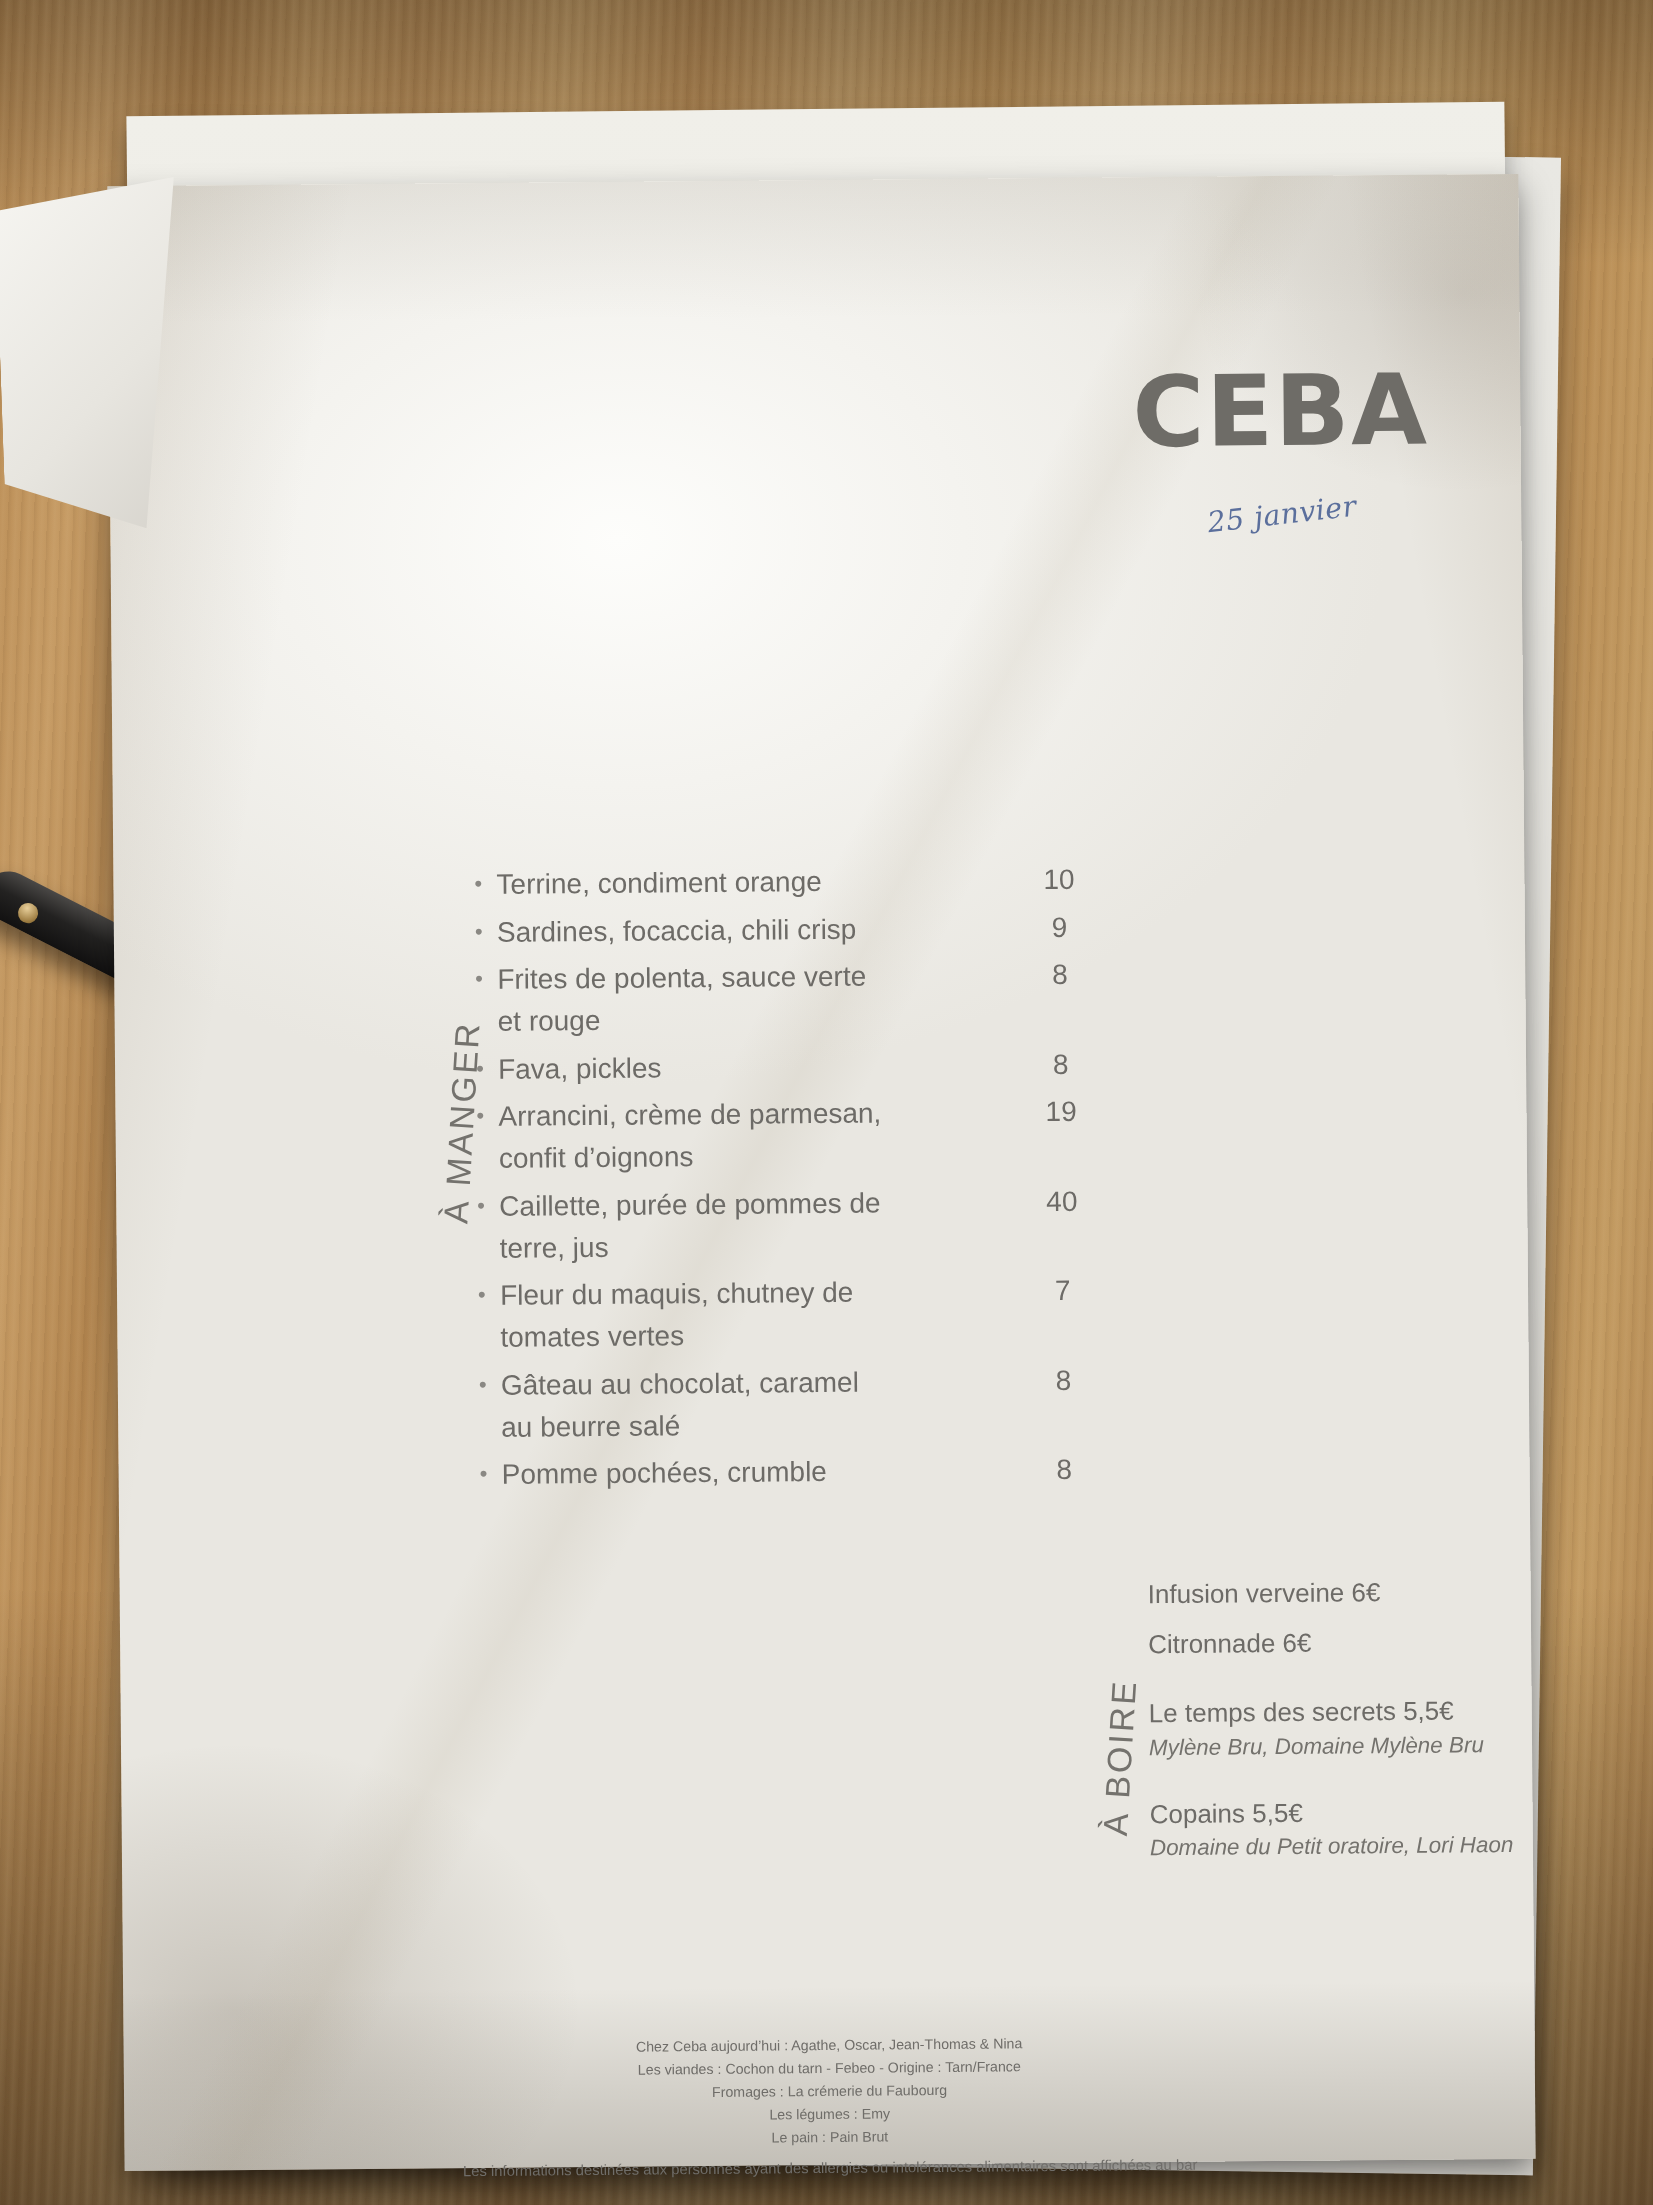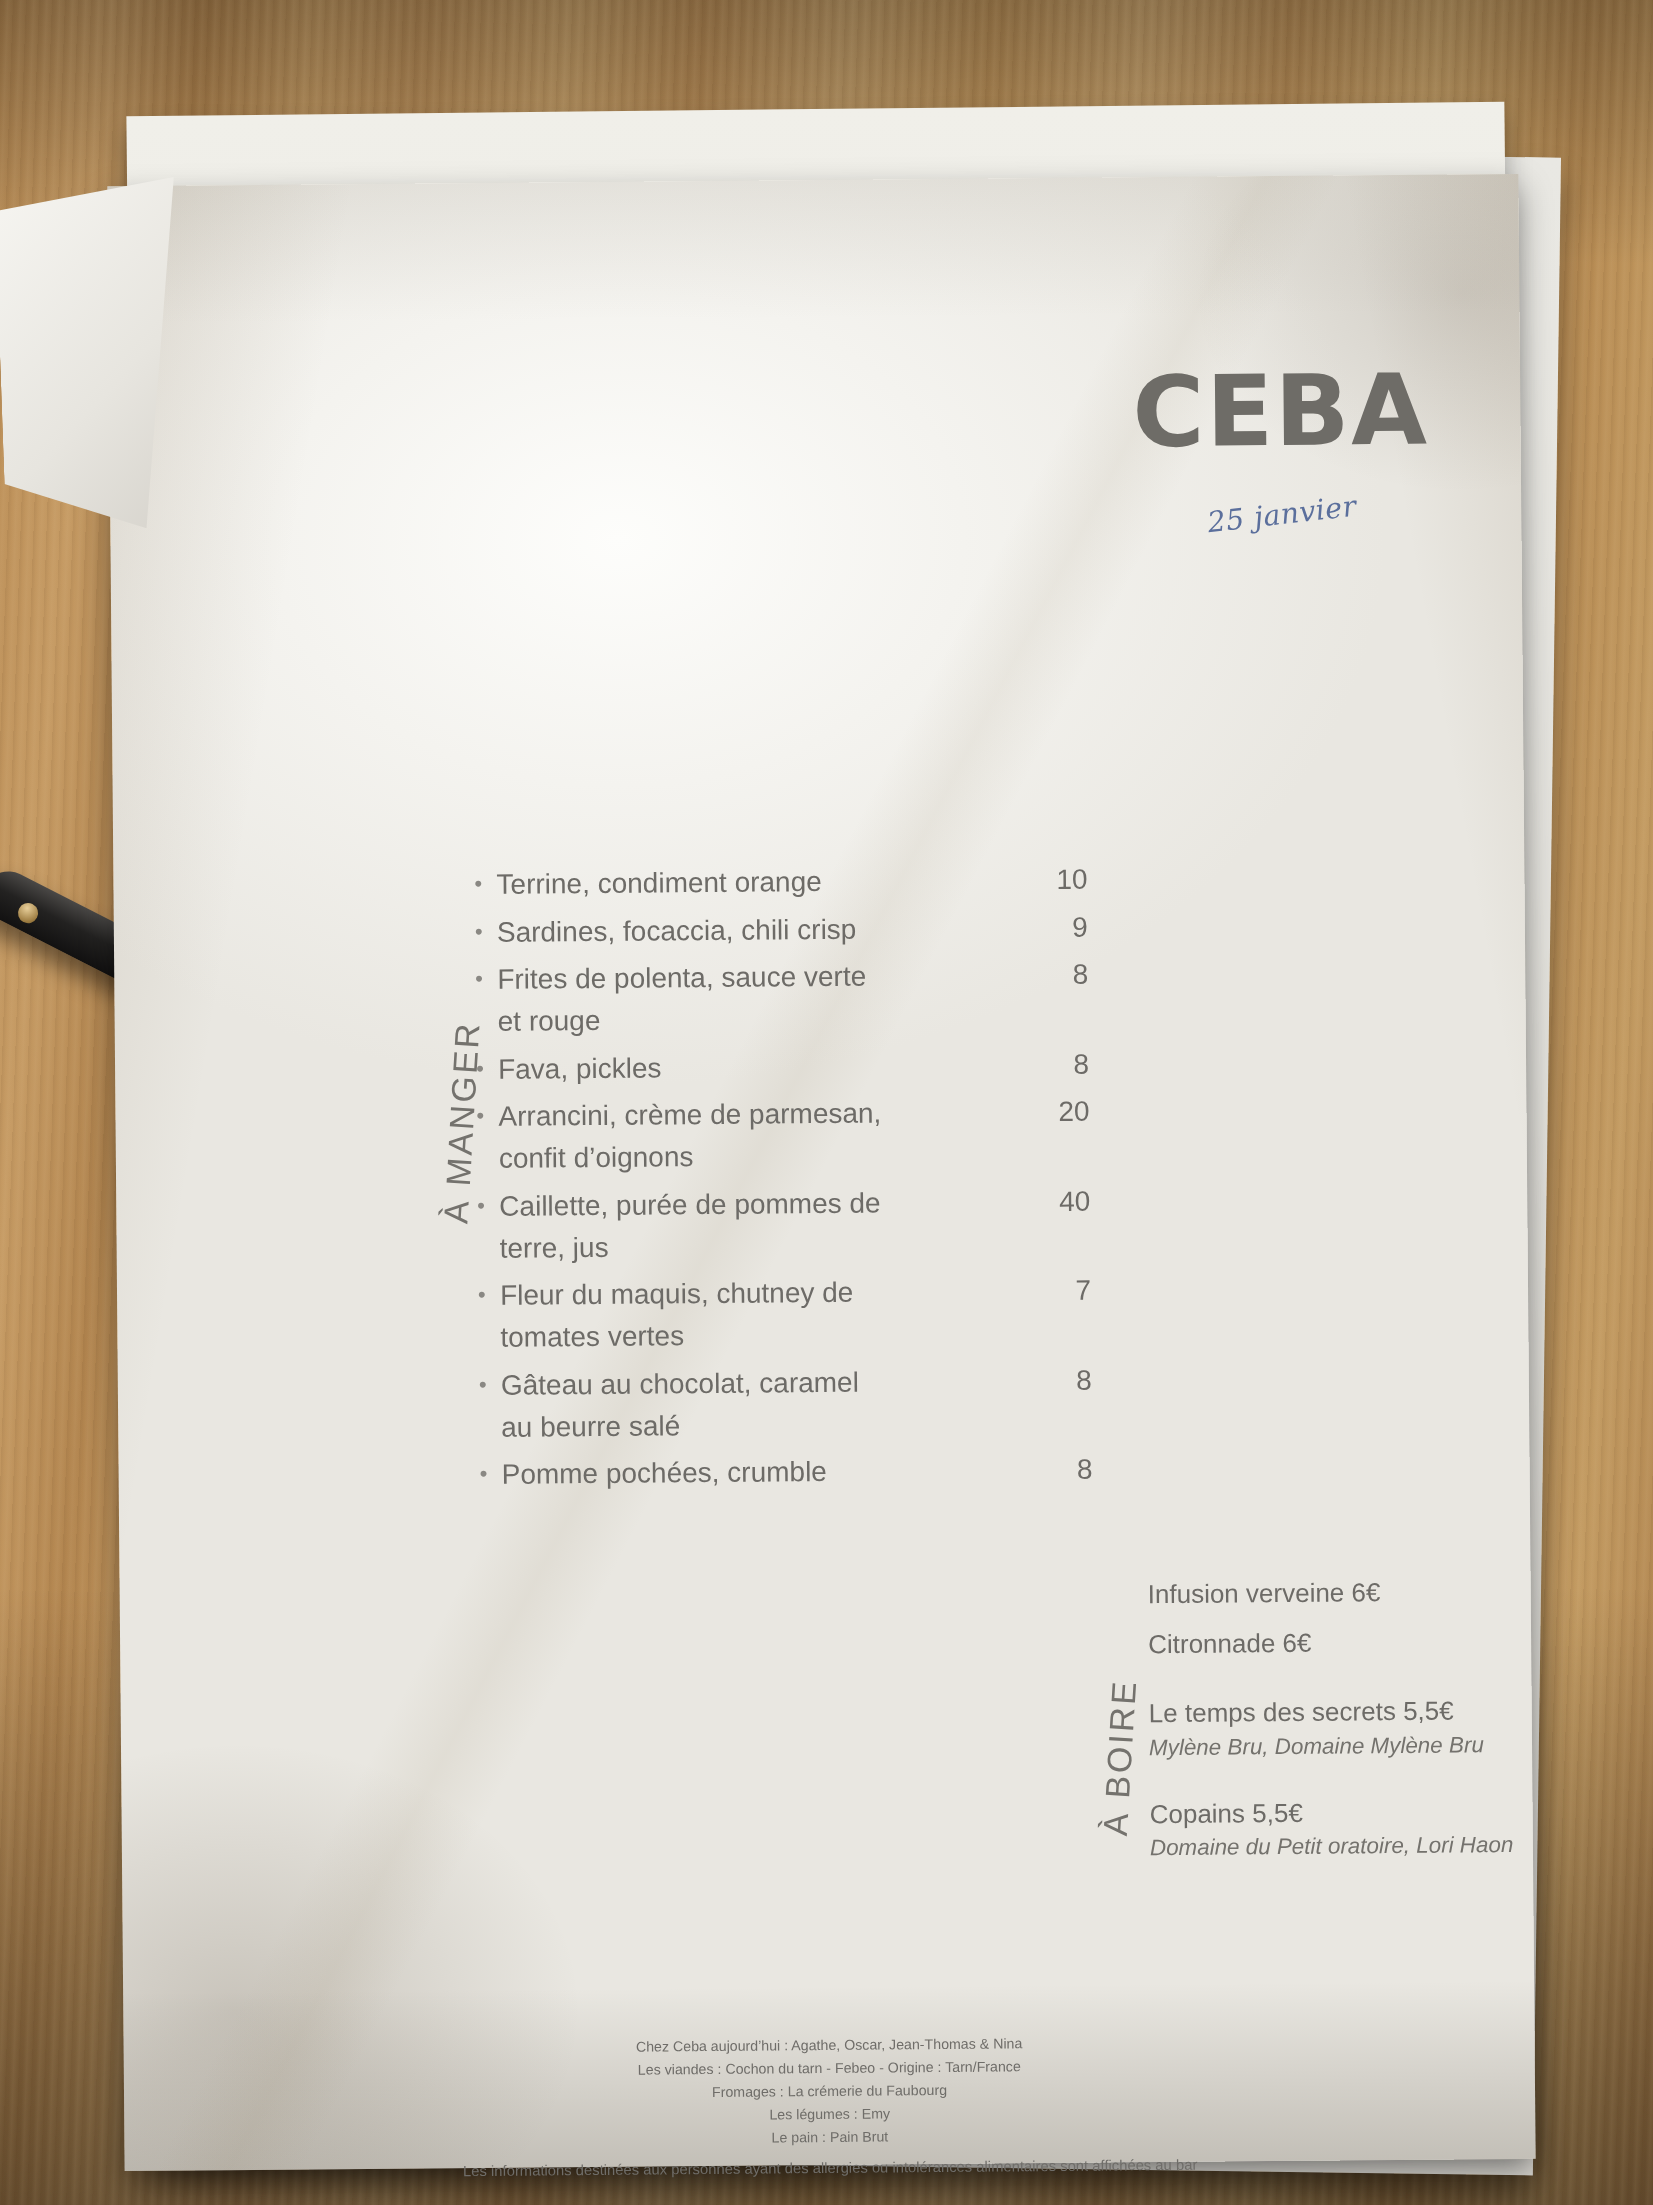--- a/index.html
+++ b/index.html
@@ -206,21 +206,21 @@
     color: #6d6b67;
     text-align: justify;
     text-align-last: left;
   }
   .food-name .wrap2 { display: block; }
   .food-price {
     flex: 0 0 71px;
     font-size: 28px;
     line-height: 42px;
     color: #6d6b67;
-    text-align: right;
+    text-align: center;
     padding-left: 14.2px;
   }
 
   
   #drinks {
     position: absolute;
     left: 1028px;
     top: 1400px;
     width: 438px;
   }
@@ -318,21 +318,21 @@
       <span class="food-name">Fava, pickles</span>
       <span class="food-price">8</span>
     </div>
 
     <div class="food-row">
       <span class="bullet">•</span>
       <span class="food-name">
         <span>Arrancini, crème de parmesan,</span>
         <span class="wrap2">confit d’oignons</span>
       </span>
-      <span class="food-price">20</span>
+      <span class="food-price">19</span>
     </div>
 
     <div class="food-row">
       <span class="bullet">•</span>
       <span class="food-name">
         <span>Caillette, purée de pommes de</span>
         <span class="wrap2">terre, jus</span>
       </span>
       <span class="food-price">40</span>
     </div>

